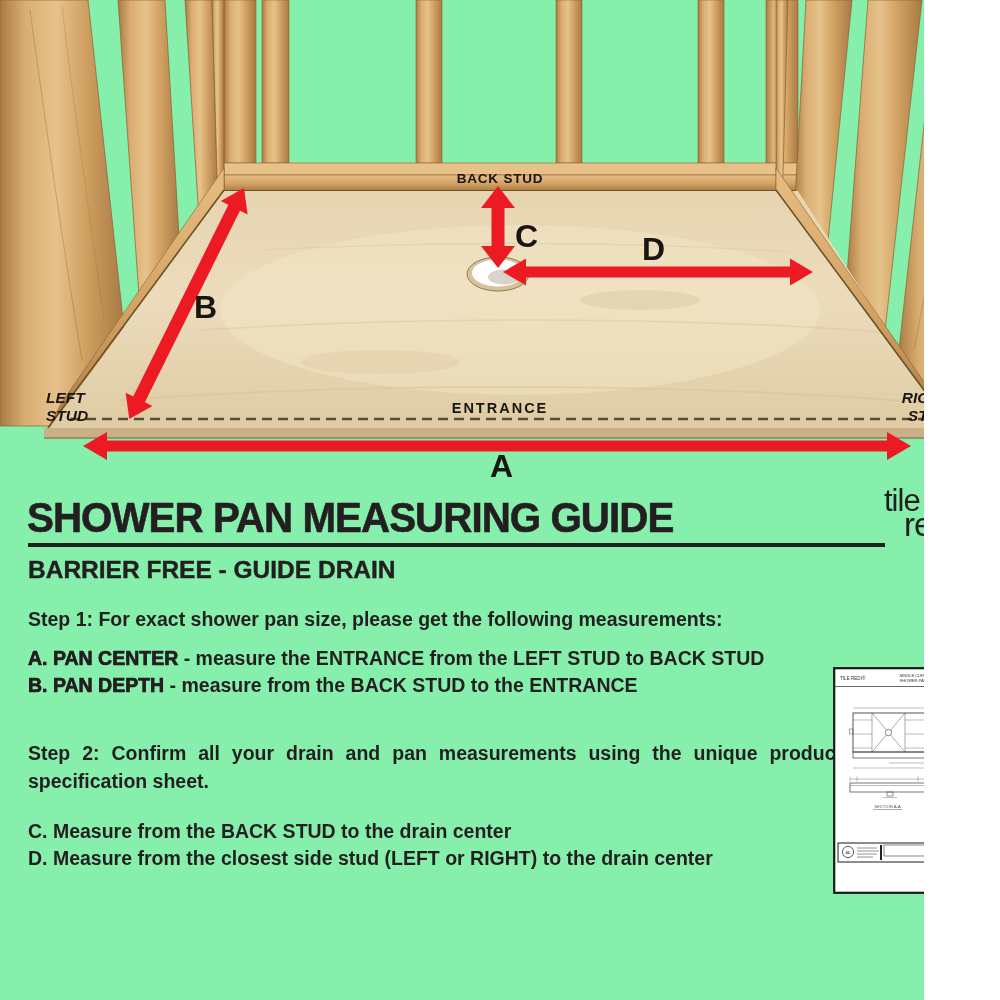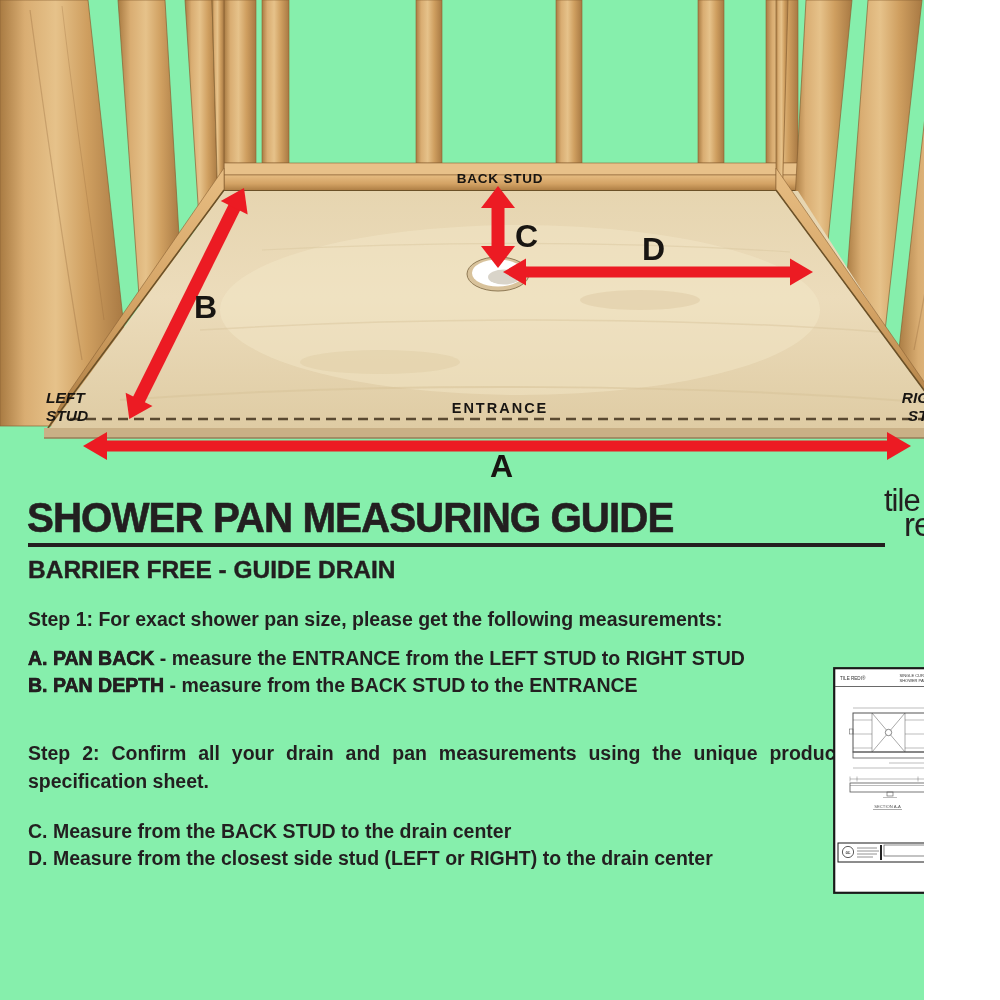--- a/index.html
+++ b/index.html
@@ -165,21 +165,21 @@
       </svg>
     </span>
     <span class="w2">redi.</span>
   </div>
 
   <div class="rule"></div>
   <h2 class="subtitle">BARRIER FREE - GUIDE DRAIN</h2>
 
   <p class="para step1">Step 1: For exact shower pan size, please get the following measurements:</p>
 
-  <p class="para itemA"><span class="xbold">A.</span> <span class="xbold">PAN BACK</span> <span>- measure the ENTRANCE from the LEFT STUD to RIGHT STUD</span></p>
+  <p class="para itemA"><span class="xbold">A.</span> <span class="xbold">PAN CENTER</span> <span>- measure the ENTRANCE from the LEFT STUD to BACK STUD</span></p>
 
   <p class="para itemB"><span class="xbold">B.</span> <span class="xbold">PAN DEPTH</span> <span>- measure from the BACK STUD to the ENTRANCE</span></p>
 
   <p class="para step2">Step 2: Confirm all your drain and pan measurements using the unique product specification sheet.</p>
 
   <p class="para itemC">C. Measure from the BACK STUD to the drain center</p>
   <p class="para itemD">D. Measure from the closest side stud (LEFT or RIGHT) to the drain center</p>
 
 
   <div class="spec">

